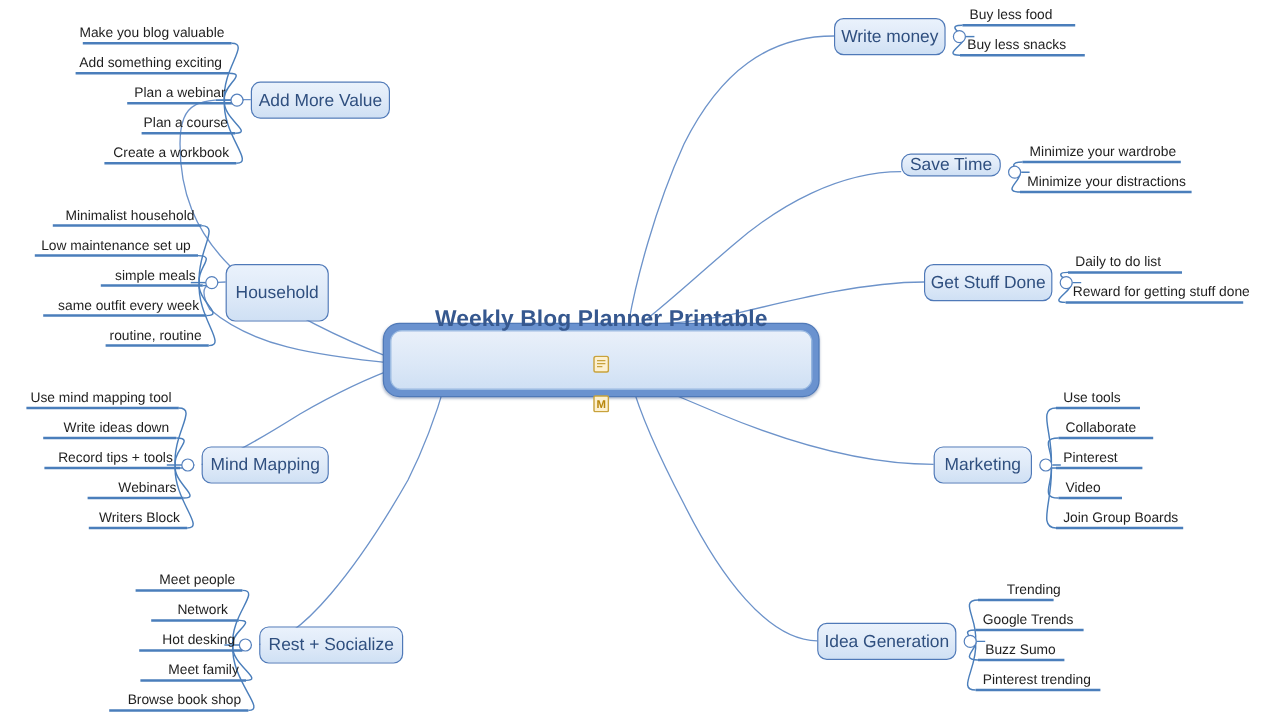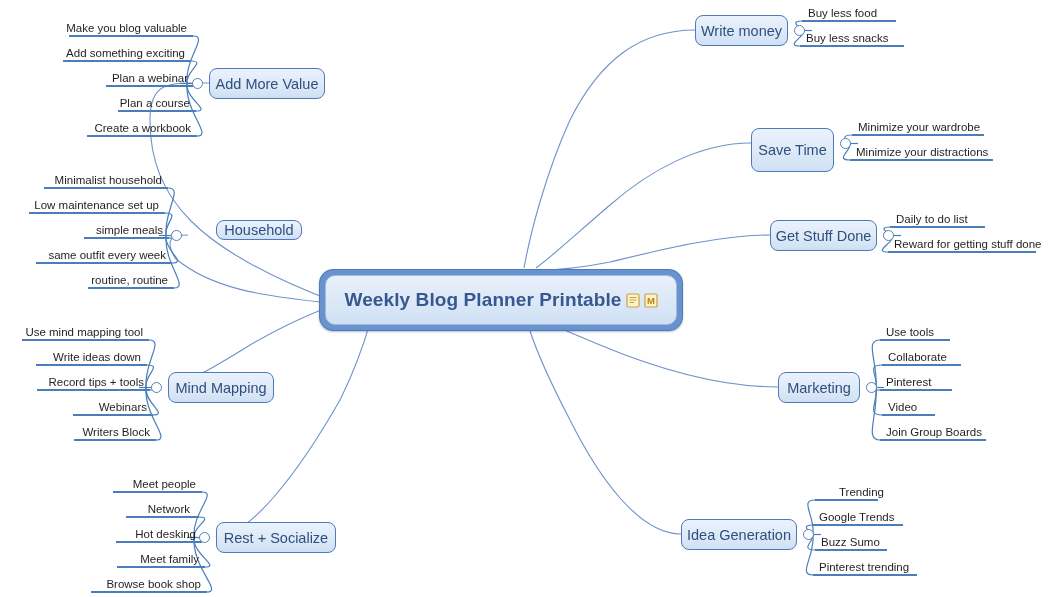--- a/index.html
+++ b/index.html
@@ -17,21 +17,21 @@
     border:1px solid #4f79b8;
     border-radius:14px;
     padding:5px;
     box-shadow:0 1px 2px rgba(40,70,120,.35);
   }
   .central-inner{
     box-sizing:border-box;width:100%;height:100%;
     background:linear-gradient(180deg,#e9f0fa 0%,#dce8f7 55%,#cfe0f4 100%);
     border:1px solid #9dbce2;
     border-radius:10px;
-    display:flex;align-items:center;justify-content:center;gap:4px;
+    display:flex;align-items:center;justify-content:center;gap:18px;flex-direction:column;
   }
   .central-title{
     font-size:19px;font-weight:bold;color:#36588f;letter-spacing:.1px;
     white-space:nowrap;
   }
   .mini-icon{display:inline-block;width:14px;height:15px;position:relative;flex:none;}
   .mini-icon svg{display:block;}
 
   
   .node{
@@ -181,21 +181,21 @@
   <div id="nodes-layer">
       <div class="node" style="left: 209px; top: 68px; width: 116px; height: 31px;">
         <span>Add More Value</span>
       </div>
       <div class="knob" style="left: 192px; top: 78px;"></div>
       <div class="leaf r-align" style="top: 22px; right: 872px;">Make you blog valuable</div>
       <div class="leaf r-align" style="top: 47px; right: 874px;">Add something exciting</div>
       <div class="leaf r-align" style="top: 72px; right: 871px;">Plan a webinar</div>
       <div class="leaf r-align" style="top: 97px; right: 869px;">Plan a course</div>
       <div class="leaf r-align" style="top: 122px; right: 868px;">Create a workbook</div>
-      <div class="node" style="left: 188px; top: 220px; width: 86px; height: 20px; margin-left: 28px;">
+      <div class="node" style="left: 188px; top: 220px; width: 86px; height: 48px;">
         <span>Household</span>
       </div>
       <div class="knob" style="left: 171px; top: 230px;"></div>
       <div class="leaf r-align" style="top: 174px; right: 897px;">Minimalist household</div>
       <div class="leaf r-align" style="top: 199px; right: 900px;">Low maintenance set up</div>
       <div class="leaf r-align" style="top: 224px; right: 896px;">simple meals</div>
       <div class="leaf r-align" style="top: 249px; right: 893px;">same outfit every week</div>
       <div class="leaf r-align" style="top: 274px; right: 891px;">routine, routine</div>
       <div class="node" style="left: 168px; top: 372px; width: 106px; height: 31px;">
         <span>Mind Mapping</span>
@@ -214,21 +214,21 @@
       <div class="leaf r-align" style="top: 503px; right: 869px;">Network</div>
       <div class="leaf r-align" style="top: 528px; right: 863px;">Hot desking</div>
       <div class="leaf r-align" style="top: 553px; right: 860px;">Meet family</div>
       <div class="leaf r-align" style="top: 578px; right: 858px;">Browse book shop</div>
       <div class="node" style="left: 695px; top: 15px; width: 93px; height: 31px;">
         <span>Write money</span>
       </div>
       <div class="knob" style="left: 794px; top: 25px;"></div>
       <div class="leaf" style="top: 7px; left: 808px;">Buy less food</div>
       <div class="leaf" style="top: 32px; left: 806px;">Buy less snacks</div>
-      <div class="node" style="left: 751px; top: 128px; width: 83px; height: 44px;">
+      <div class="node" style="left: 751px; top: 128px; width: 83px; height: 19px;">
         <span>Save Time</span>
       </div>
       <div class="knob" style="left: 840px; top: 138px;"></div>
       <div class="leaf" style="top: 121px; left: 858px;">Minimize your wardrobe</div>
       <div class="leaf" style="top: 146px; left: 856px;">Minimize your distractions</div>
       <div class="node" style="left: 770px; top: 220px; width: 107px; height: 31px;">
         <span>Get Stuff Done</span>
       </div>
       <div class="knob" style="left: 883px; top: 230px;"></div>
       <div class="leaf" style="top: 213px; left: 896px;">Daily to do list</div>

